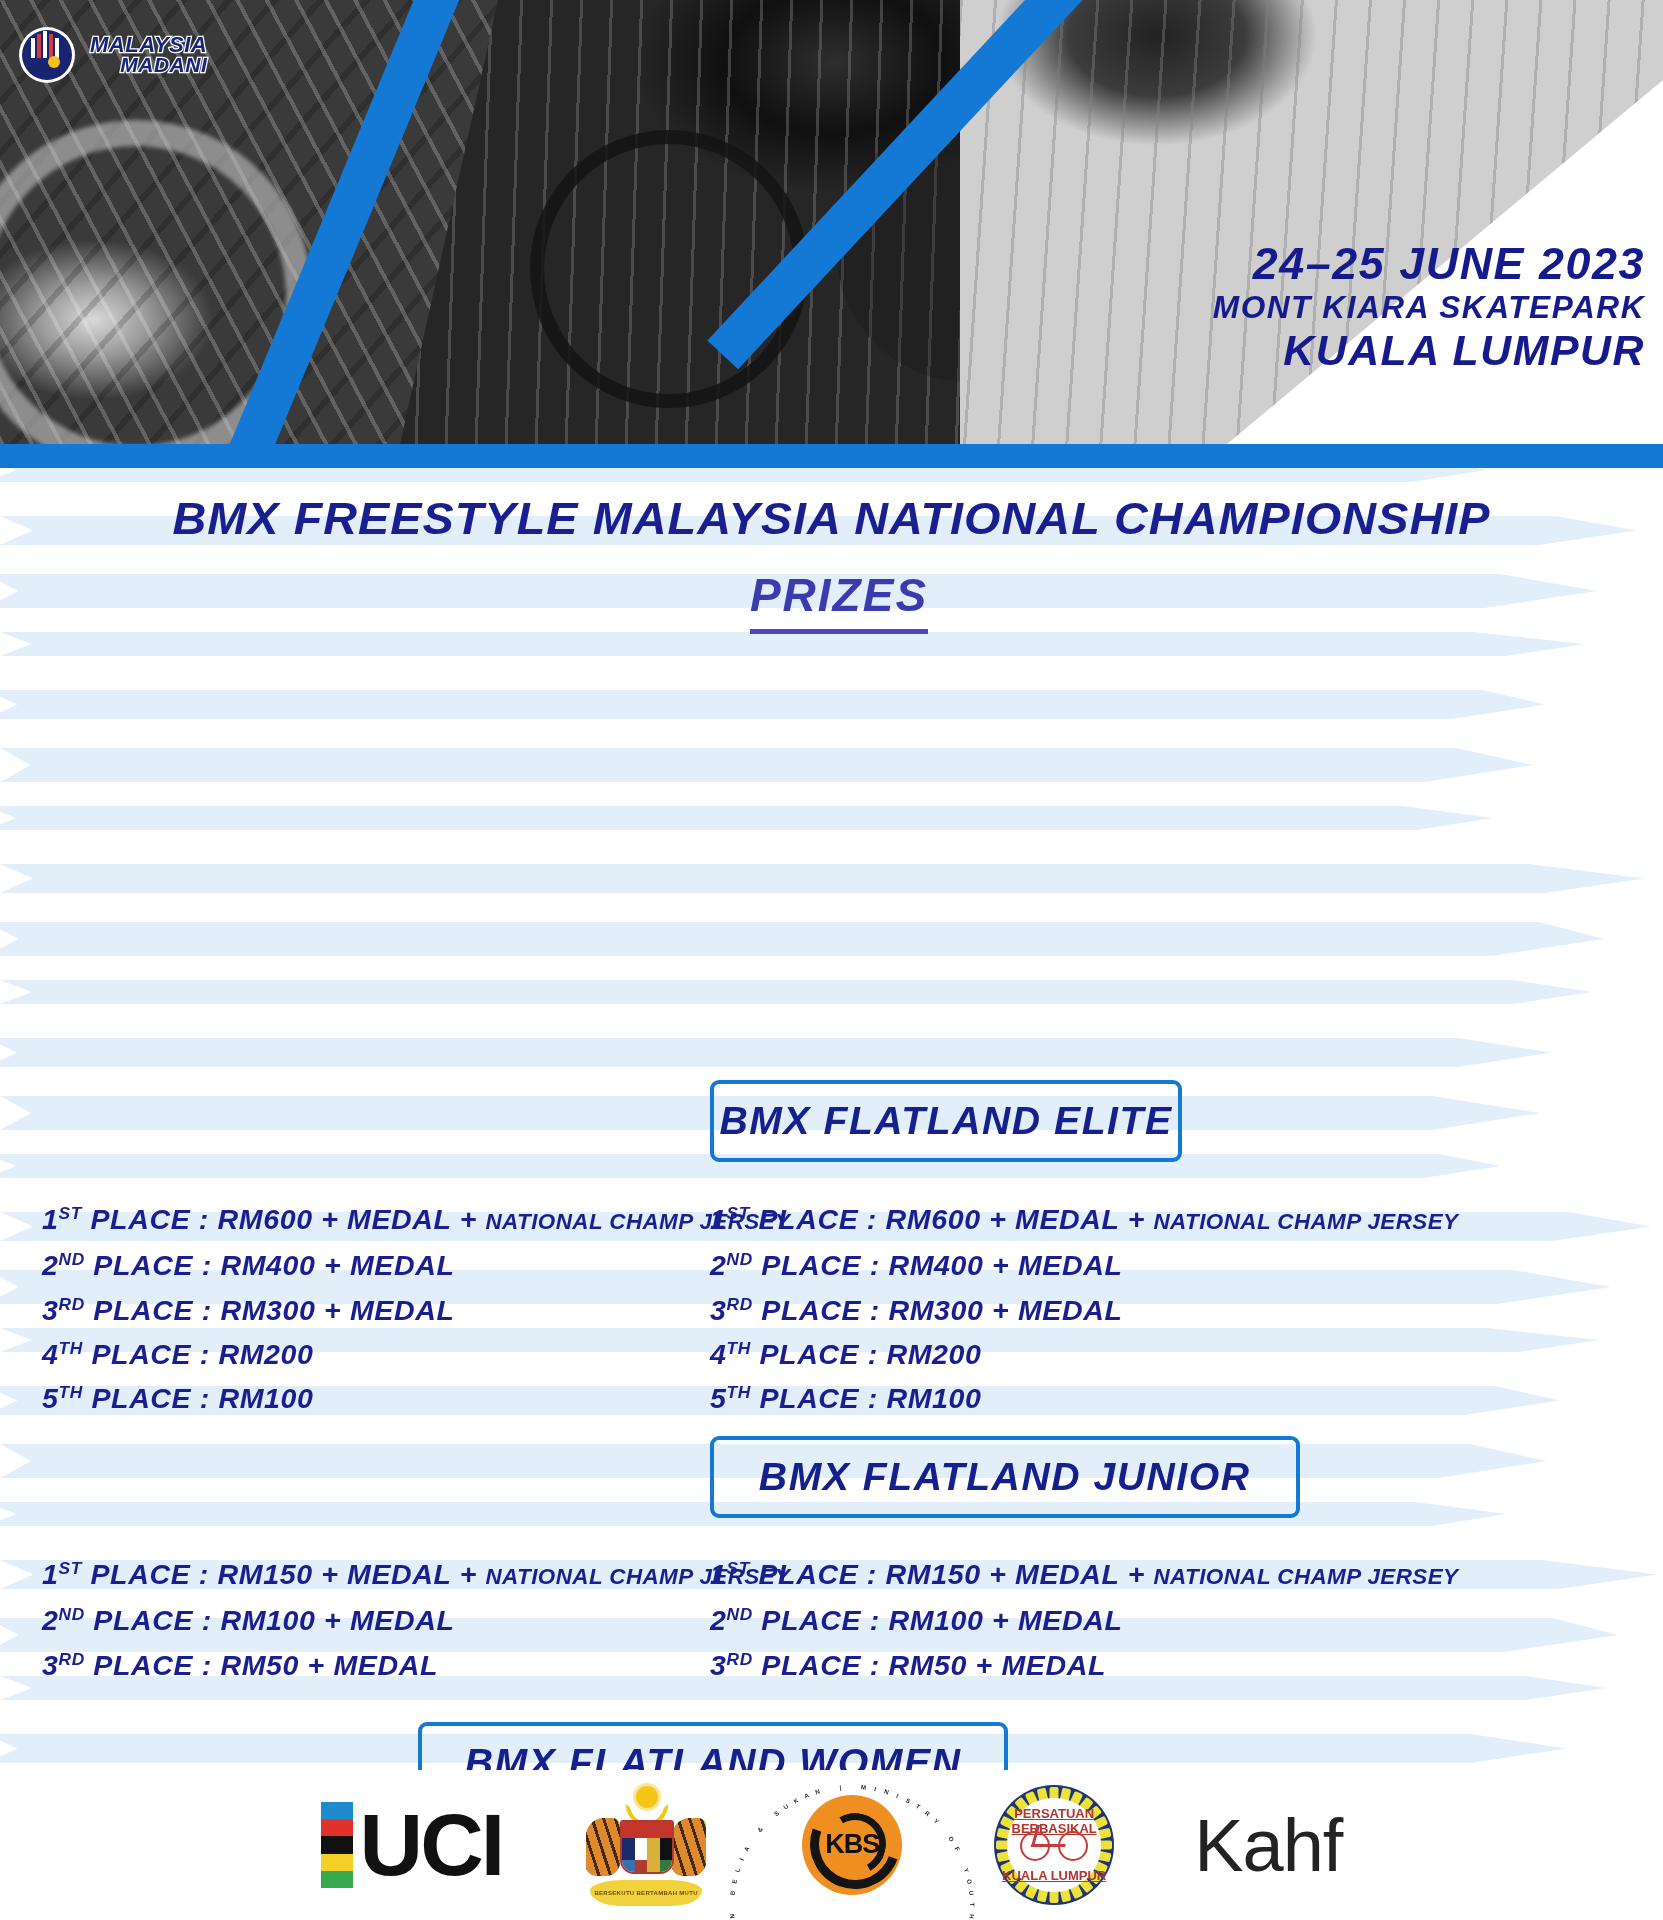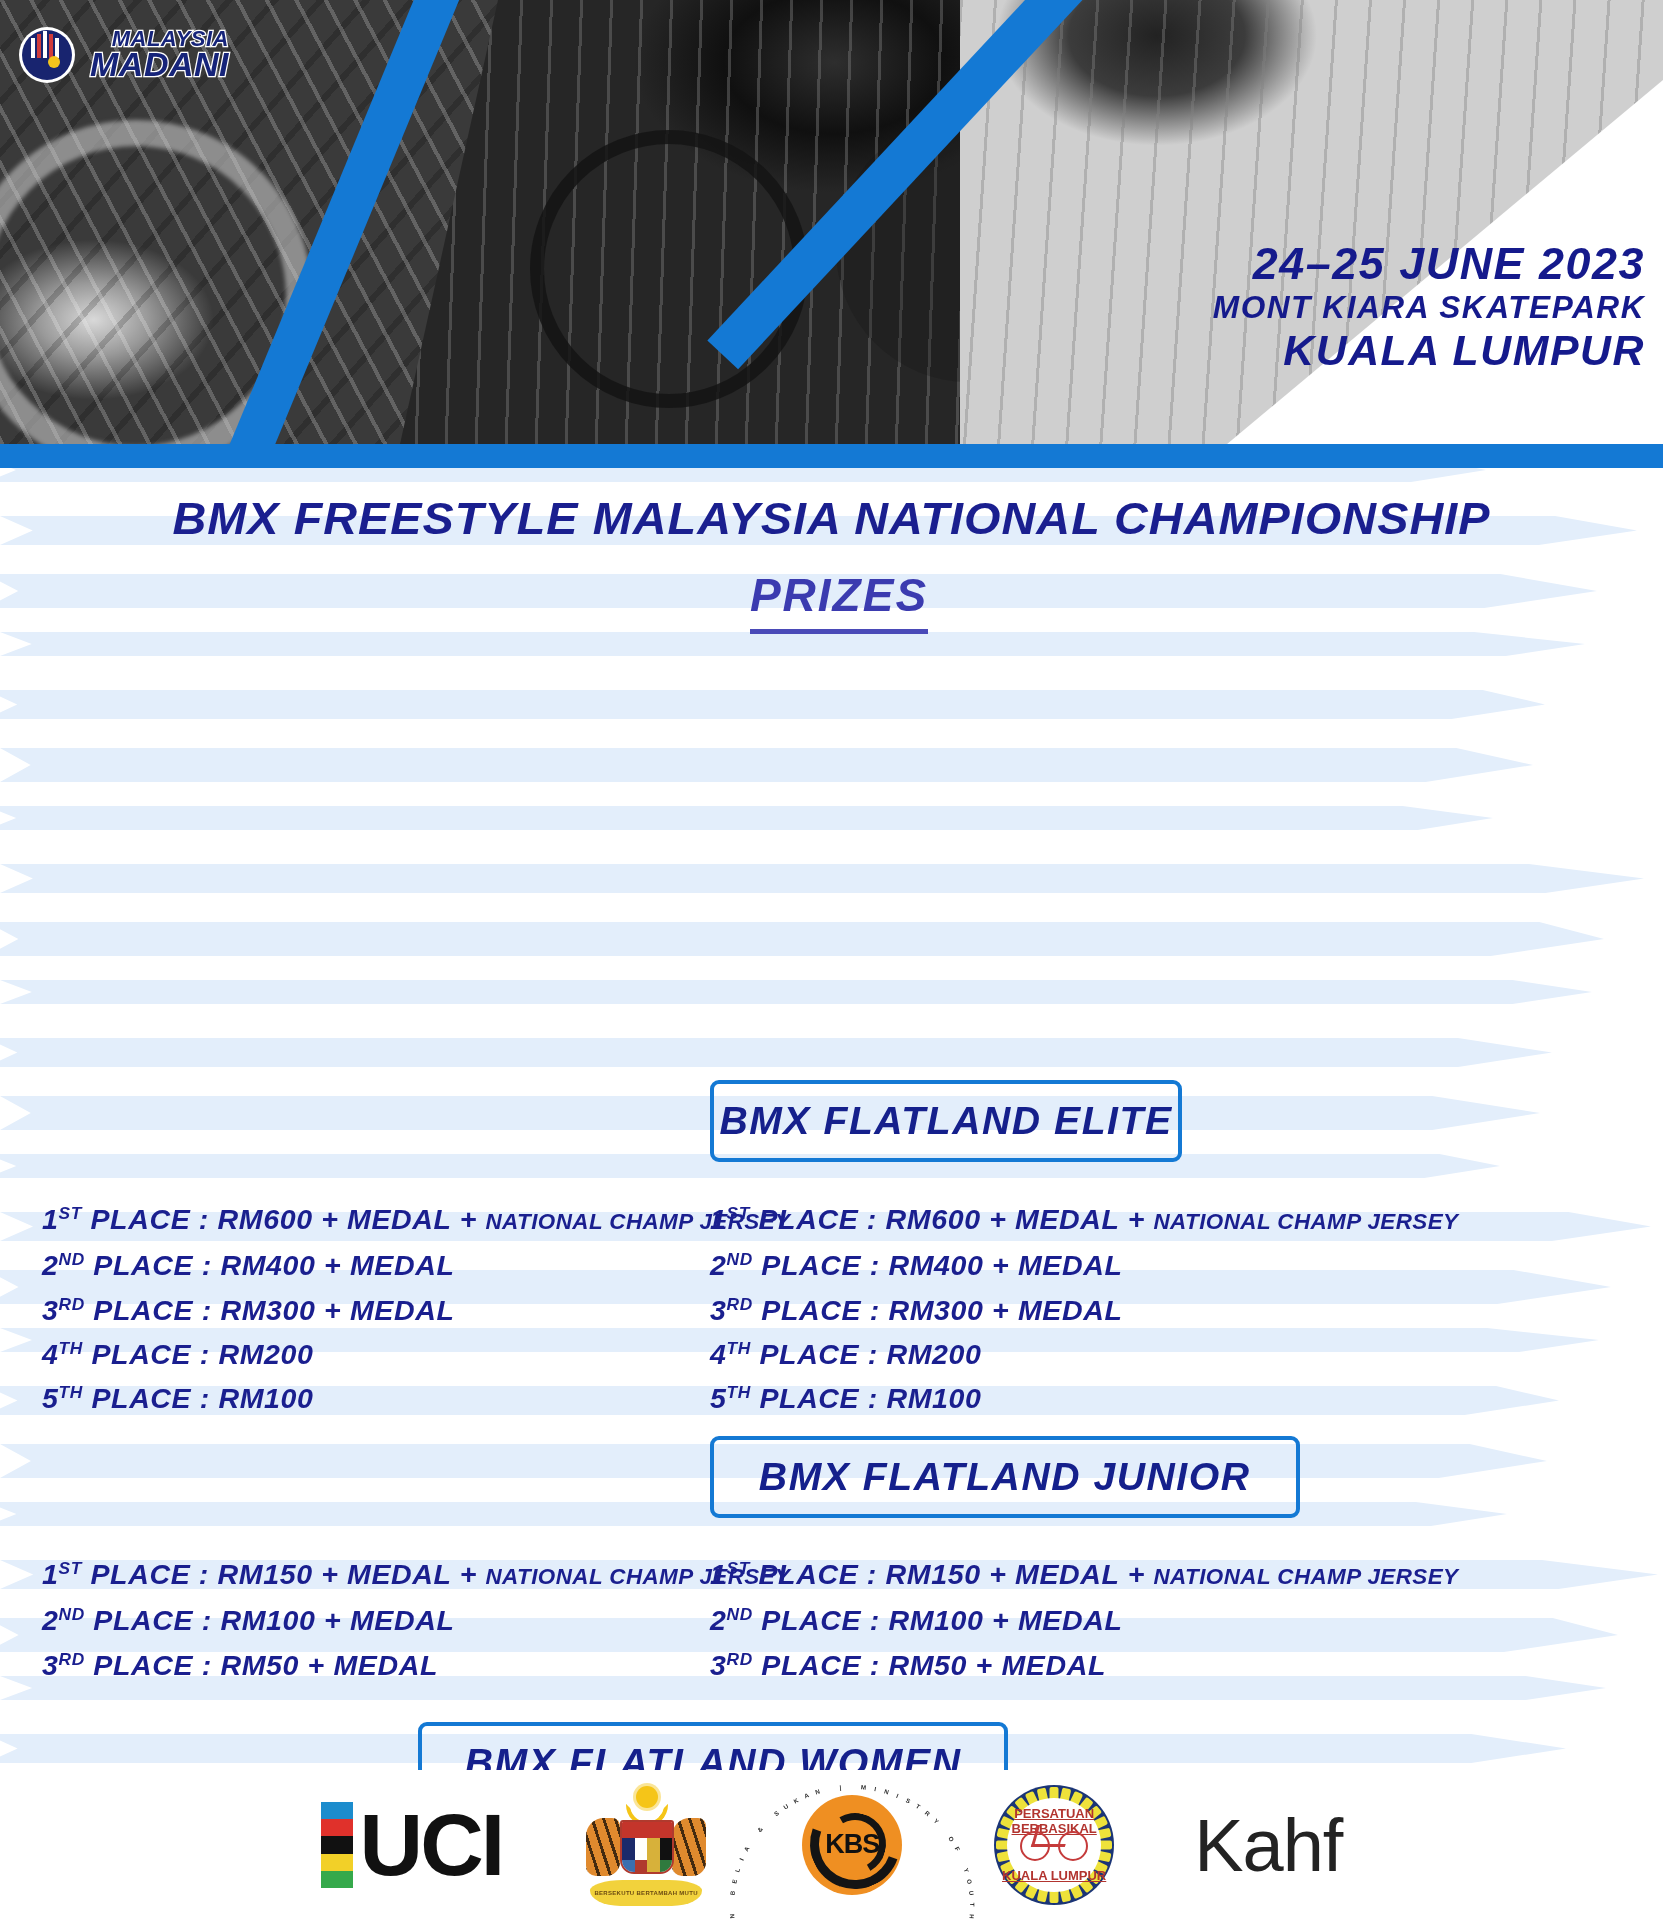--- a/index.html
+++ b/index.html
@@ -82,21 +82,21 @@
   .madani { position:absolute; left:18px; top:22px; width:170px; height:66px; z-index:9; display:flex; align-items:center; gap:14px;text-align:right; }
   .madani-mark { width:58px; height:58px; position:relative; }
   .madani-words { display:flex; flex-direction:column; line-height:.92; }
   .madani-words span {
     font-family:"Liberation Sans", sans-serif;
     font-weight:700; font-style:italic; color:#16247a;
     -webkit-text-stroke:2.5px #ffffff; paint-order:stroke fill;
     letter-spacing:.5px;
   }
   .madani-l1 { font-size:22px; }
-  .madani-l2 { font-size:34px; }
+  .madani-l2 { font-size:21px; }
 
   
   .datebox { position:absolute; right:22px; top:238px; text-align:right; z-index:9; }
   .datebox .l1 { font-size:44px; }
   .datebox .l2 { font-size:31px; }
   .datebox .l3 { font-size:42px; }
   .datebox div {
     font-family:"Liberation Sans", sans-serif;
     font-weight:700; font-style:italic; color:#151a8c;
     letter-spacing:1.5px; line-height:1.18;

